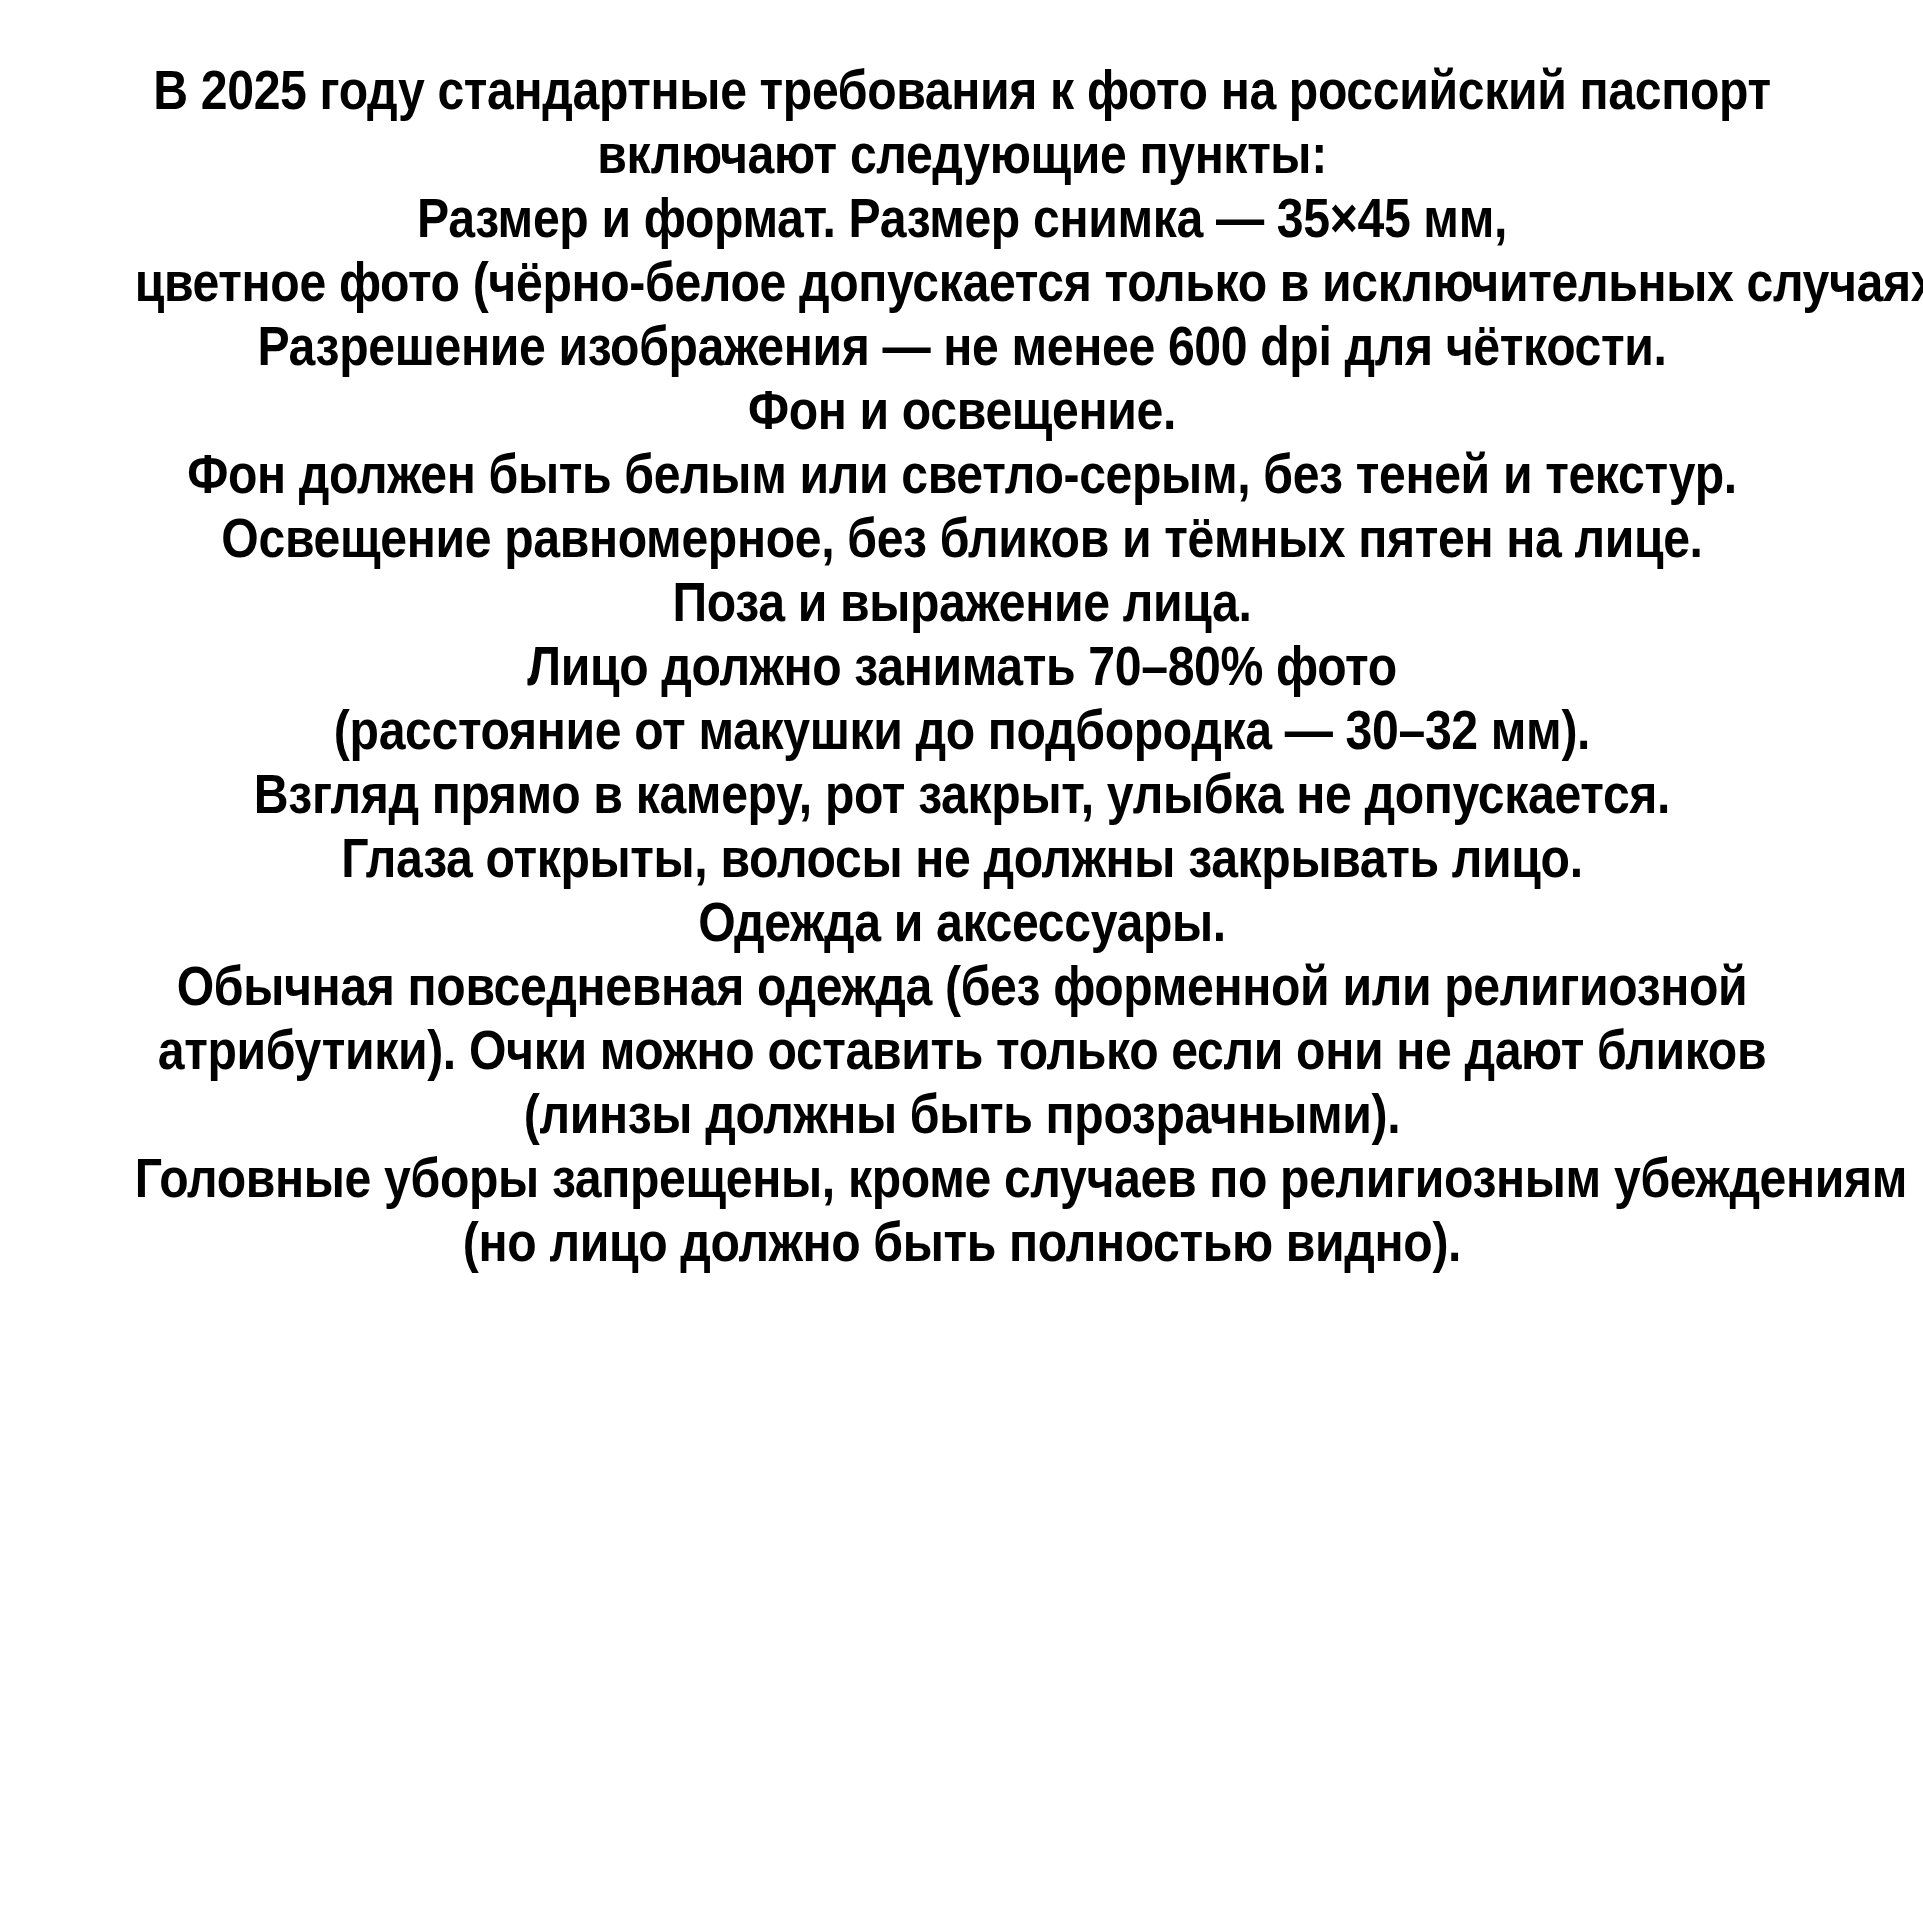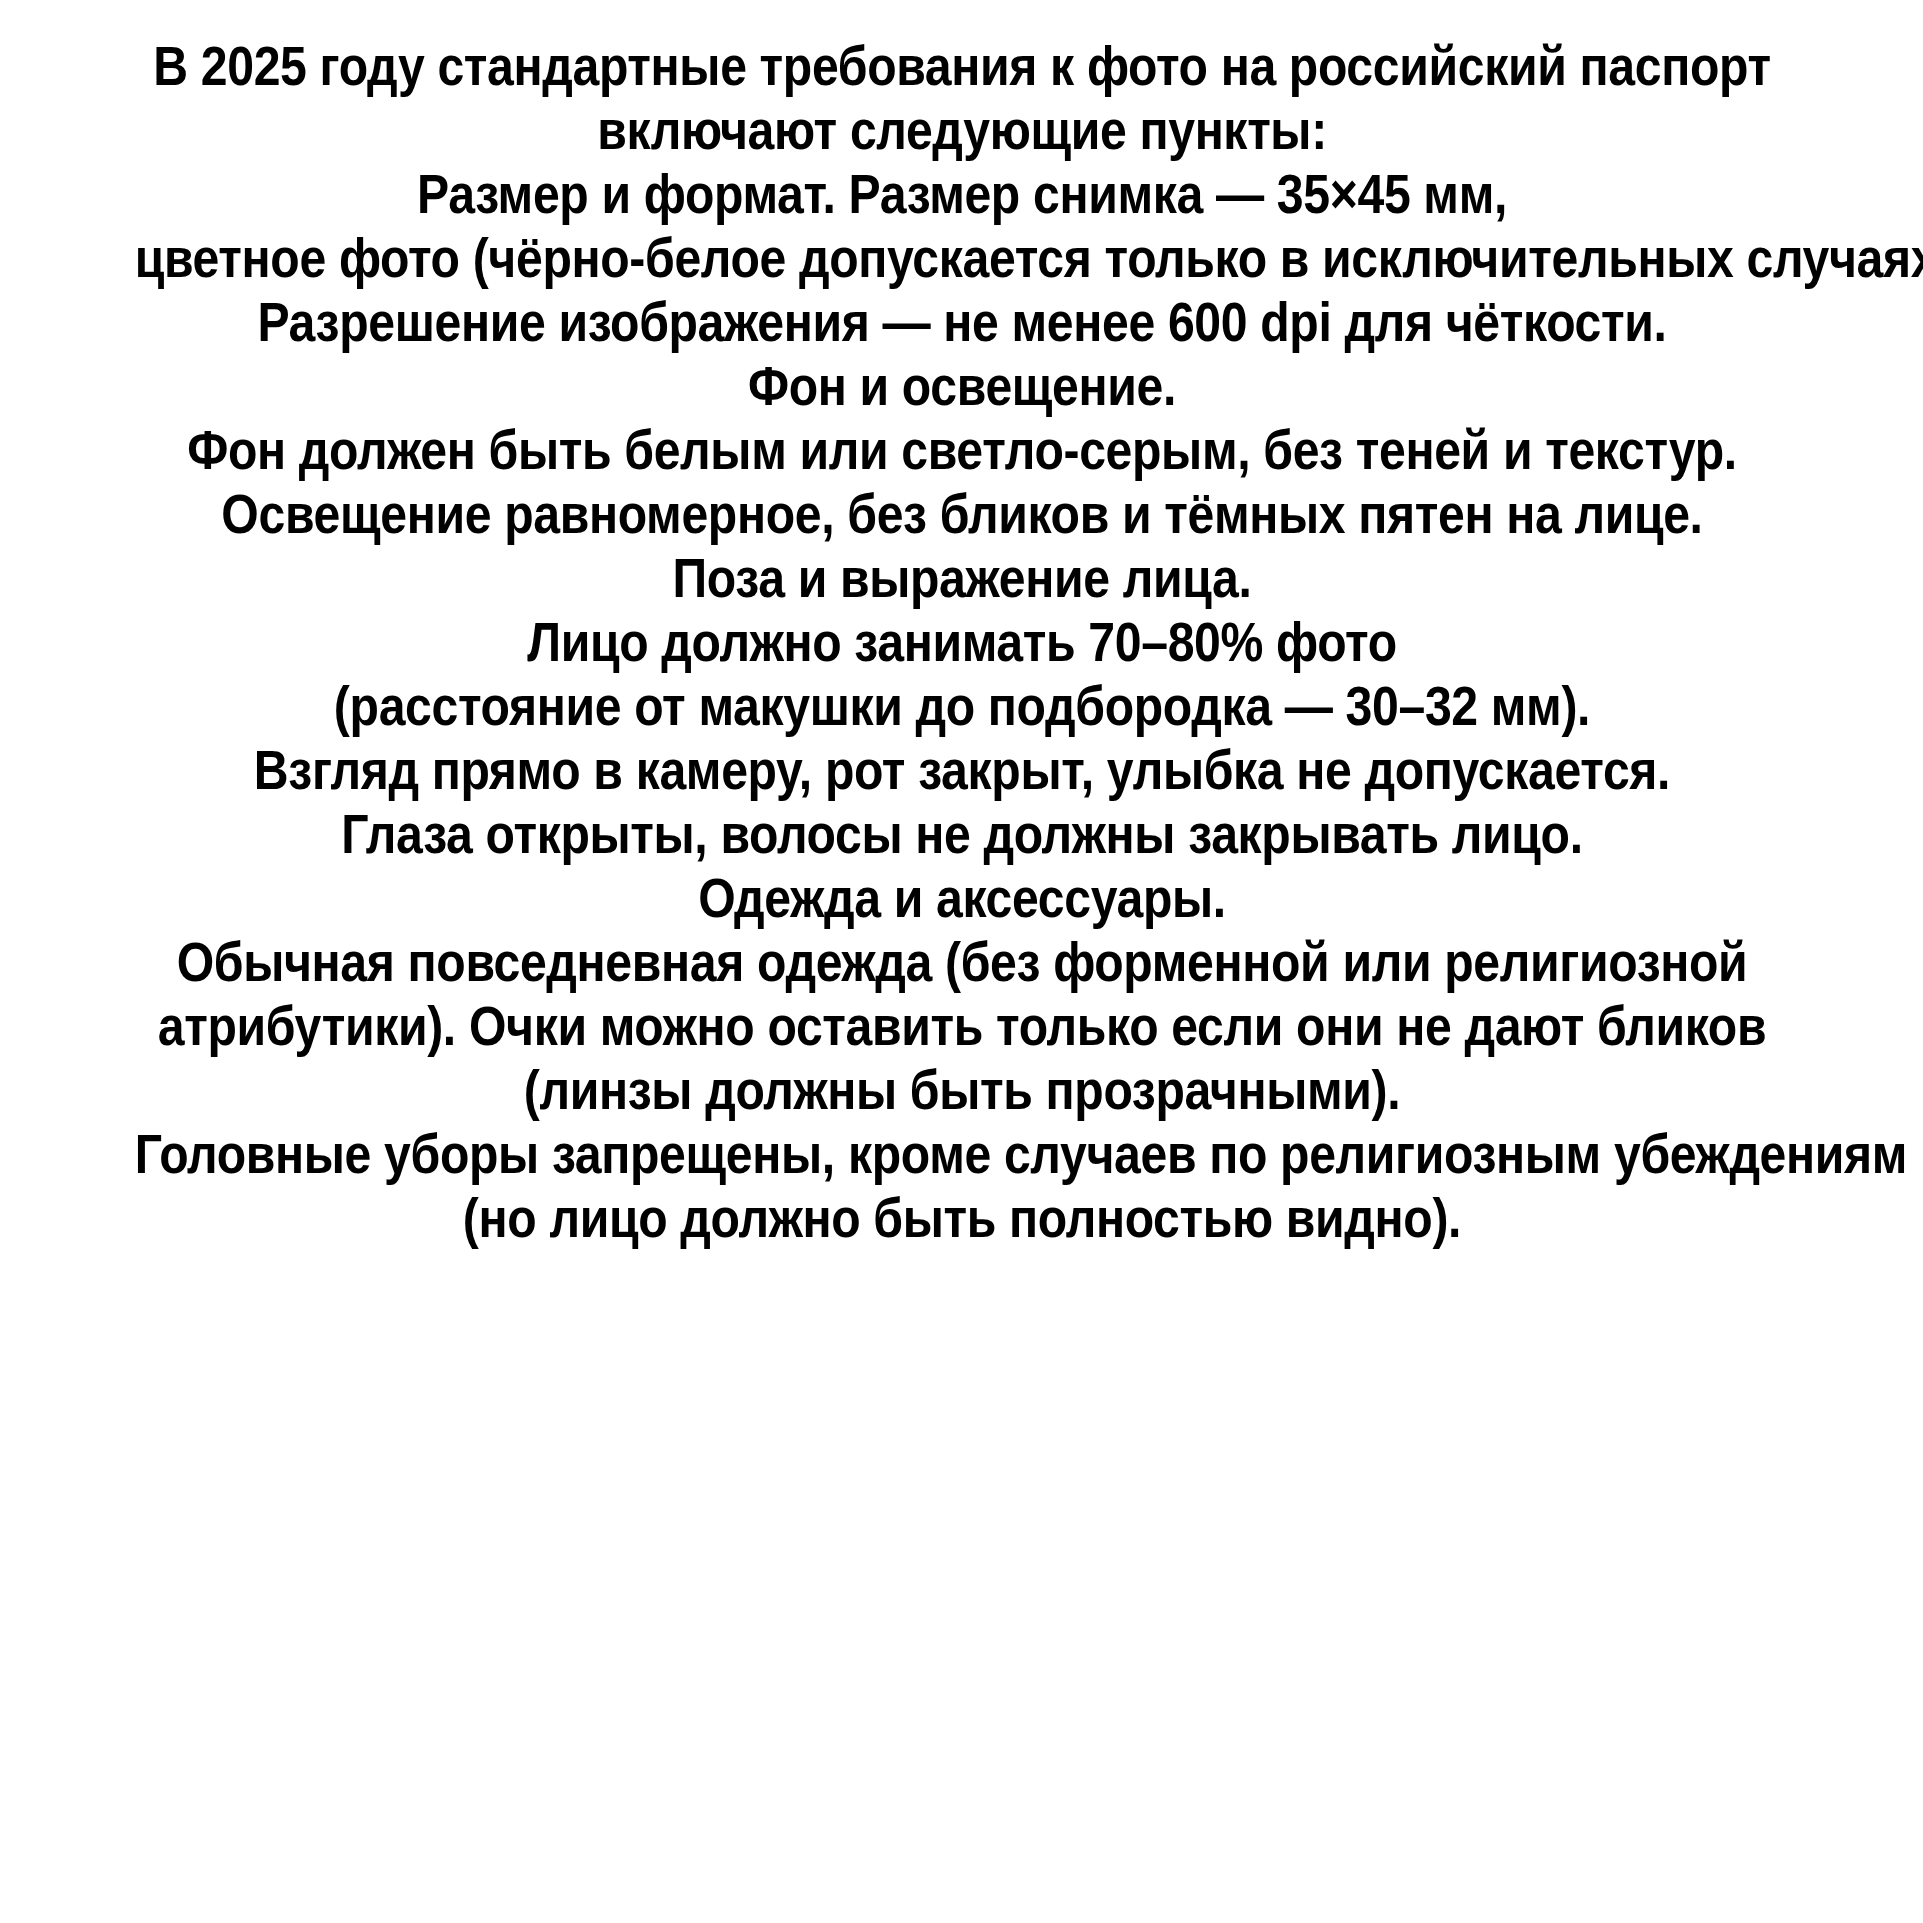--- a/index.html
+++ b/index.html
@@ -7,21 +7,21 @@
     padding: 0;
     background: #ffffff;
   }
   body {
     width: 1924px;
     height: 1924px;
     overflow: hidden;
   }
   .doc {
     width: 1924px;
-    padding-top: 34px;
+    padding-top: 58px;
     box-sizing: border-box;
   }
   .doc-inner {
     transform: scaleX(0.86);
     transform-origin: 50% 0;
   }
   .line {
     font-family: "Liberation Sans", sans-serif;
     font-weight: 700;
     font-size: 56px;

